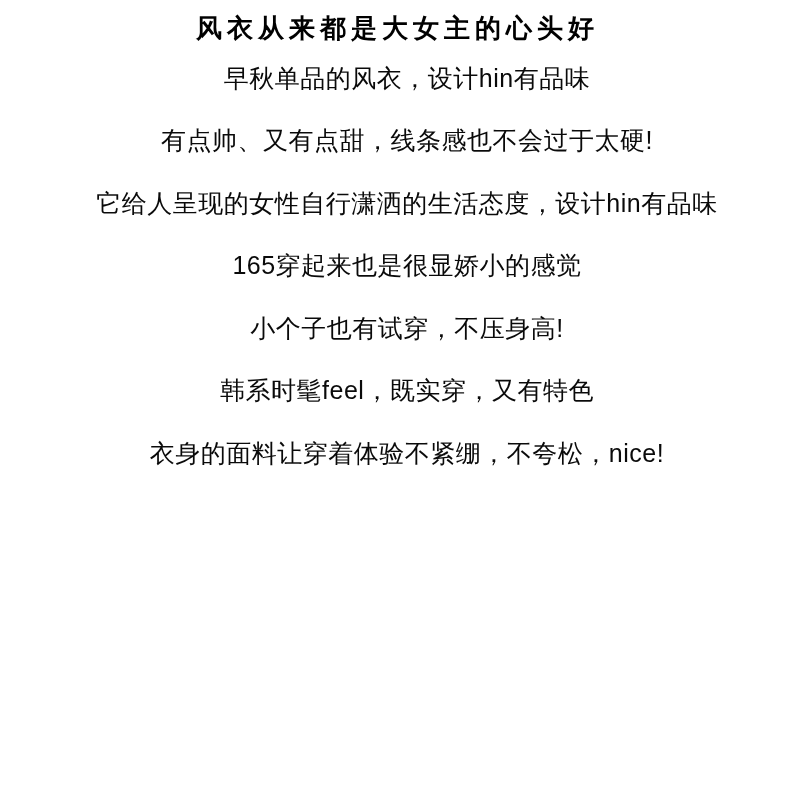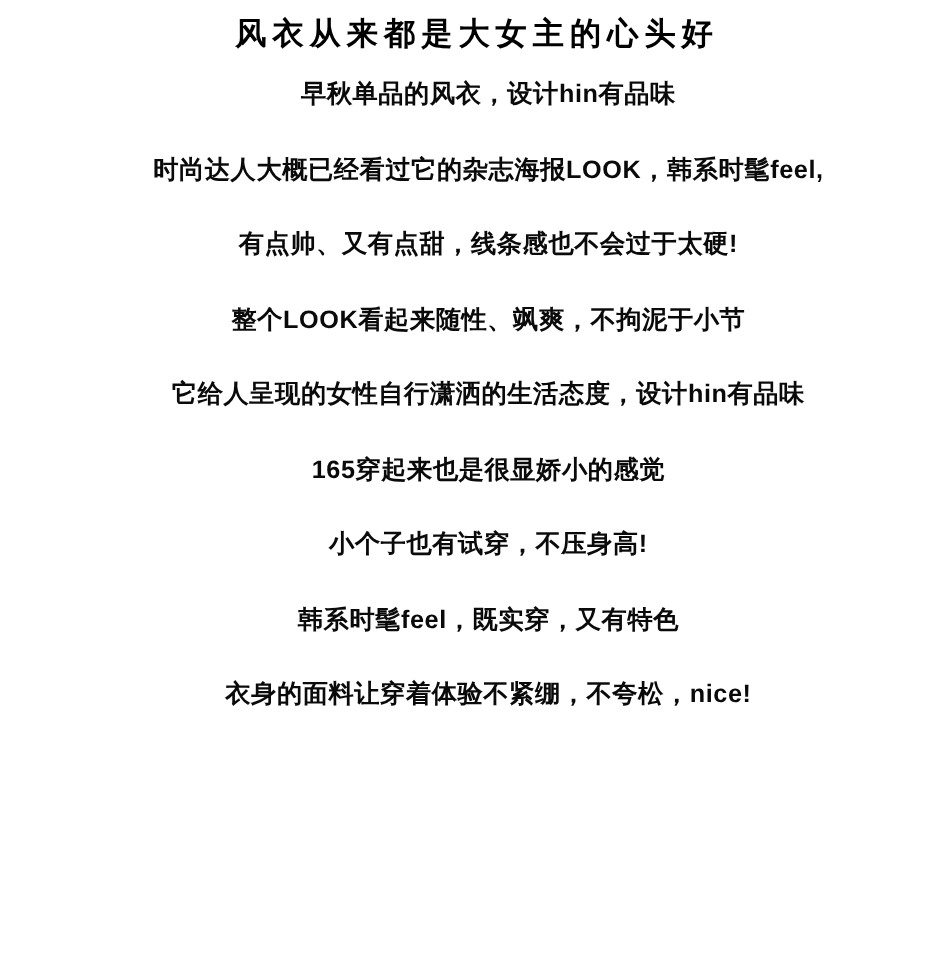--- a/index.html
+++ b/index.html
@@ -29,35 +29,33 @@
     font-weight: 700;
     letter-spacing: 5px;
     color: #000000;
   }
   .line {
     margin: 0;
     height: 62.5px;
     display: flex;
     align-items: center;
     justify-content: center;
-    font-size: 21px;
-    font-weight: 700;
+    font-size: 25px;
+    font-weight: 400;
     letter-spacing: 0.5px;
     color: #0a0a0a;
     white-space: nowrap;
     padding-left: 24px;
   }
 </style>
 </head>
 <body>
 
 <div class="page">
   <h1 class="title">风衣从来都是大女主的心头好</h1>
   <p class="line">早秋单品的风衣，设计hin有品味</p>
-  <p class="line">时尚达人大概已经看过它的杂志海报LOOK，韩系时髦feel,</p>
   <p class="line">有点帅、又有点甜，线条感也不会过于太硬!</p>
-  <p class="line">整个LOOK看起来随性、飒爽，不拘泥于小节</p>
   <p class="line">它给人呈现的女性自行潇洒的生活态度，设计hin有品味</p>
   <p class="line">165穿起来也是很显娇小的感觉</p>
   <p class="line">小个子也有试穿，不压身高!</p>
   <p class="line">韩系时髦feel，既实穿，又有特色</p>
   <p class="line">衣身的面料让穿着体验不紧绷，不夸松，nice!</p>
 </div>
 
 </body></html>

